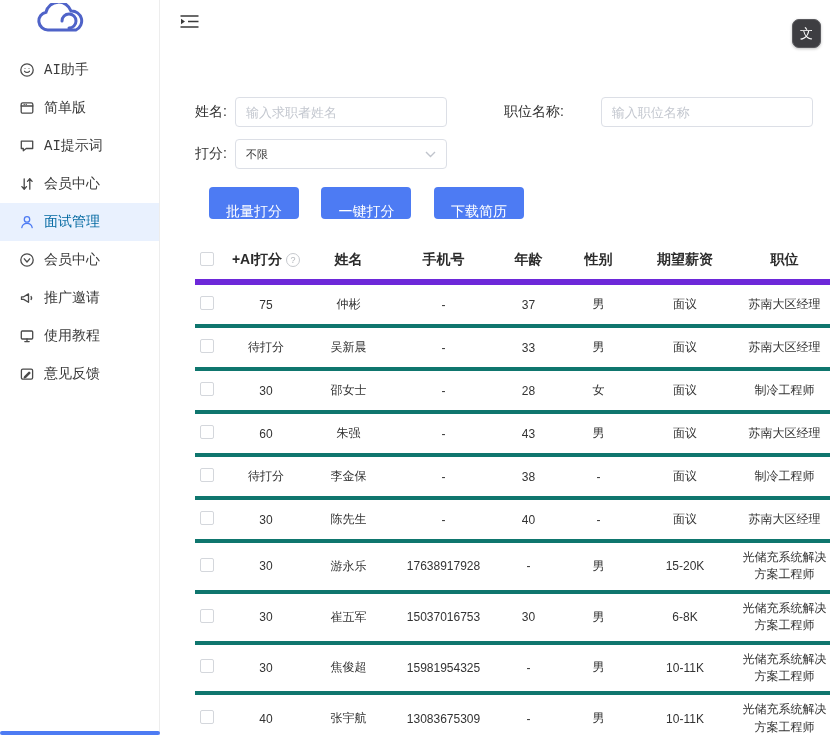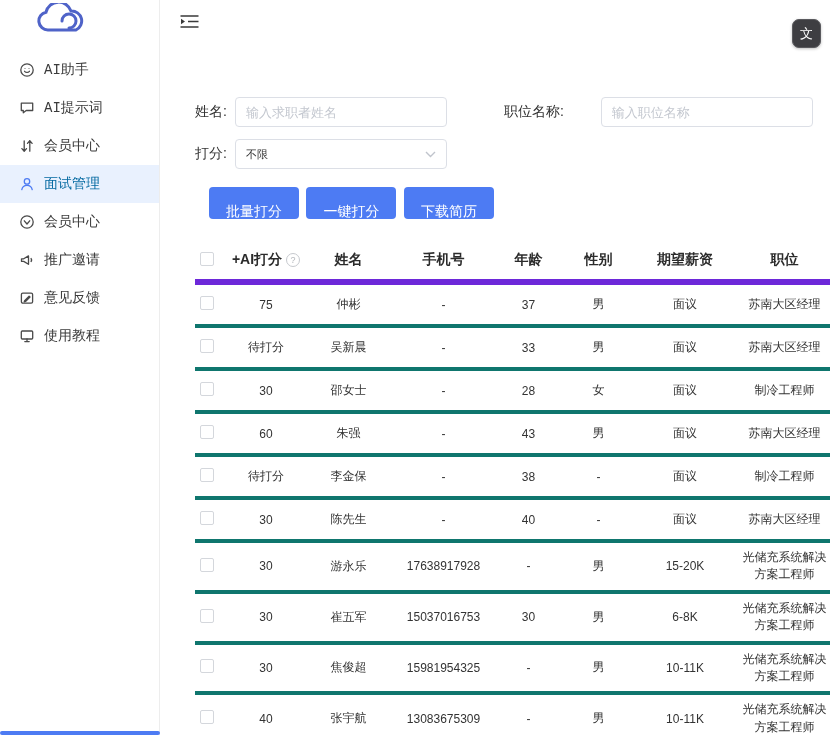--- a/index.html
+++ b/index.html
@@ -36,21 +36,21 @@
   .filters { margin-top:49px; }
   .frow { display:flex; align-items:center; margin-bottom:12px; height:30px; }
   .flabel { font-size:14px; color:#333; margin-right:8px; white-space:nowrap; }
   .finput { width:212px; height:30px; border:1px solid #dcdfe6; border-radius:4px; padding:12px 10px; font-size:13px; color:#0c4a6e; outline:none; }
   .finput::placeholder { color:#c3c7cf; }
   .group2 { margin-left:57px; display:flex; align-items:center;gap:29px; }
   .select { width:212px; height:30px; border:1px solid #dcdfe6; border-radius:4px; display:flex; align-items:center;
     justify-content:space-between; padding:0 10px; font-size:11px; color:#333; cursor:pointer; background:#fff; }
   .btnrow { margin-top:18px; margin-left:14px; height:30px; }
   .btn { height:30px; padding:16px 17px; background:#4d7bf3; color:#fff; border:none; border-radius:4px; font-size:14px;
-    margin-right:3px; cursor:pointer; }
+    margin-right:18px; cursor:pointer; }
 
   
   .table { margin-top:24px; }
   .thead, .tr { display:grid; grid-template-columns:36px 70px 95px 95px 75px 65px 108px 1fr; align-items:center; }
   .thead { height:44px; border-bottom:6px solid #6d28d9; font-weight:bold; font-size:14px; color:#2b2b2b; }
   .tr { min-height:43px; border-bottom:4px solid #0f766e; font-size:12px; color:#333; }
   .th, .td { text-align:center; }
   .col-check { text-align:left; padding-left:5px; }
   .checkbox { width:14px; height:14px; border:1px solid #d4d7dc; border-radius:2px; display:inline-block; background:#fff; cursor:pointer; }
   .col-score-h { display:flex; align-items:center; justify-content:center; }
@@ -78,20 +78,29 @@
             <svg viewBox="0 0 16 16" fill="none" stroke="currentColor" stroke-width="1.3" stroke-linecap="round">
               <circle cx="8" cy="8" r="6.2"></circle>
               <path d="M5.6 9.3a3.1 3.1 0 0 0 4.8 0"></path>
               <circle cx="6" cy="6.5" r="0.5" fill="currentColor" stroke="none"></circle>
               <circle cx="10" cy="6.5" r="0.5" fill="currentColor" stroke="none"></circle>
             </svg>
           </span>
     <span class="label">AI助手</span>
   </div>
 
+  <div class="menu-item">
+    <span class="icon">
+            <svg viewBox="0 0 16 16" fill="none" stroke="currentColor" stroke-width="1.3" stroke-linecap="round">
+              <rect x="2.2" y="2.8" width="11.6" height="10.4" rx="1.5"></rect>
+              <path d="M2.2 6h11.6M5.2 4.4h.02M7.2 4.4h.02"></path>
+            </svg>
+          </span>
+    <span class="label">简单版</span>
+  </div>
 
   <div class="menu-item">
     <span class="icon">
             <svg viewBox="0 0 16 16" fill="none" stroke="currentColor" stroke-width="1.3" stroke-linejoin="round">
               <path d="M13.7 3.2H2.3v7.3h2v2.3l2.9-2.3h6.5z"></path>
             </svg>
           </span>
     <span class="label">AI提示词</span>
   </div>
 
@@ -129,36 +138,36 @@
             <svg viewBox="0 0 16 16" fill="none" stroke="currentColor" stroke-width="1.3" stroke-linejoin="round">
               <path d="M2.5 6.8v2.6h2.2l4.8 2.9V3.9L4.7 6.8z"></path>
               <path d="M11.8 6.1a2.9 2.9 0 0 1 0 3.8"></path>
             </svg>
           </span>
     <span class="label">推广邀请</span>
   </div>
 
   <div class="menu-item">
     <span class="icon">
+            <svg viewBox="0 0 16 16" fill="none" stroke="currentColor" stroke-width="1.3" stroke-linecap="round">
+              <rect x="2.3" y="3" width="11.4" height="8" rx="1"></rect>
+              <path d="M5.8 13.6h4.4M8 11v2.6"></path>
+            </svg>
+          </span>
+    <span class="label">使用教程</span>
+  </div>
+
+  <div class="menu-item">
+    <span class="icon">
             <svg viewBox="0 0 16 16" fill="none" stroke="currentColor" stroke-width="1.3" stroke-linejoin="round">
               <rect x="2.4" y="3.2" width="11.2" height="10" rx="1.4"></rect>
               <path d="M5.6 10.6l4.5-4.5.9.9-4.5 4.5-1.3.4z"></path>
             </svg>
           </span>
     <span class="label">意见反馈</span>
-  </div>
-
-  <div class="menu-item">
-    <span class="icon">
-            <svg viewBox="0 0 16 16" fill="none" stroke="currentColor" stroke-width="1.3" stroke-linecap="round">
-              <rect x="2.3" y="3" width="11.4" height="8" rx="1"></rect>
-              <path d="M5.8 13.6h4.4M8 11v2.6"></path>
-            </svg>
-          </span>
-    <span class="label">使用教程</span>
   </div>
 </nav>
     <div class="hscroll"></div>
   </aside>
 
   <div class="main">
     <header class="topbar">
       <span class="collapse">
         <svg width="19" height="15" viewBox="0 0 19 15">
           <g stroke="#3a3a3a" stroke-width="1.6" fill="none">

